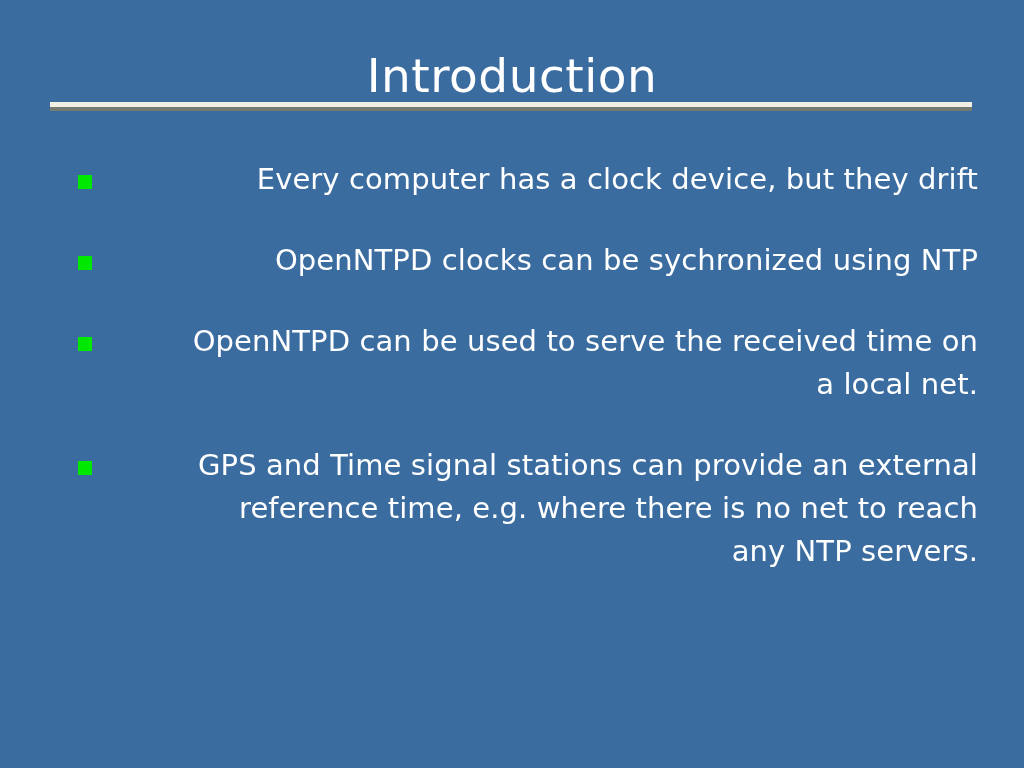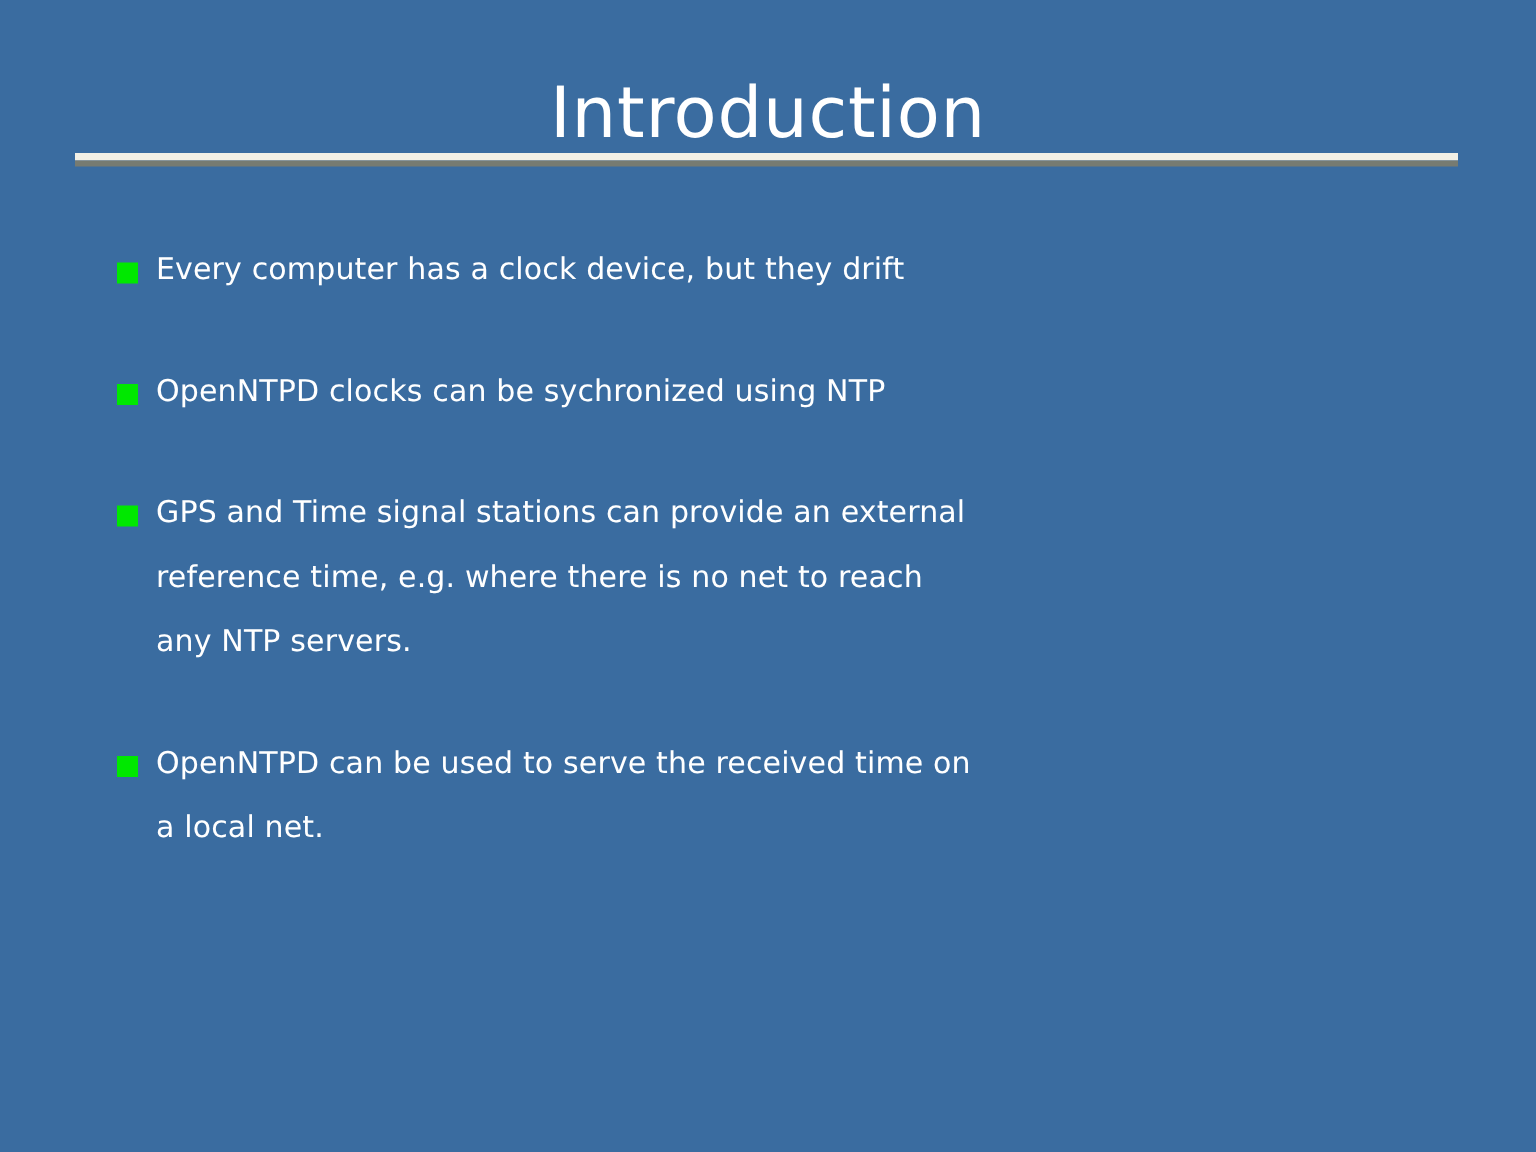--- a/index.html
+++ b/index.html
@@ -95,25 +95,26 @@
     width: 14px;
     height: 14px;
     background: #00e800;
     display: block;
   }
 
   .bullet-text {
     display: block;
     color: #ffffff;
     font-family: "DejaVu Sans", sans-serif;
-    font-size: 20px;
+    font-size: 29px;
     font-weight: 400;
     line-height: 43px;
     letter-spacing: 0.1px;
     white-space: pre-line;
+    text-align: right;
   }
 </style>
 </head>
 <body>
 
 <div id="slide">
 
   <div id="title-block">
     <h1 id="slide-title">Introduction</h1>
   </div>
@@ -130,26 +131,26 @@
       <span class="bullet-text">Every computer has a clock device, but they drift</span>
     </div>
 
     <div class="bullet-item">
       <span class="bullet-marker"></span>
       <span class="bullet-text">OpenNTPD clocks can be sychronized using NTP</span>
     </div>
 
     <div class="bullet-item">
       <span class="bullet-marker"></span>
-      <span class="bullet-text">GPS and Time signal stations can provide an external
-reference time, e.g. where there is no net to reach
-any NTP servers.</span>
+      <span class="bullet-text">OpenNTPD can be used to serve the received time on
+a local net.</span>
     </div>
 
     <div class="bullet-item">
       <span class="bullet-marker"></span>
-      <span class="bullet-text">OpenNTPD can be used to serve the received time on
-a local net.</span>
+      <span class="bullet-text">GPS and Time signal stations can provide an external
+reference time, e.g. where there is no net to reach
+any NTP servers.</span>
     </div>
 
   </div>
 
 </div>
 
 </body></html>

